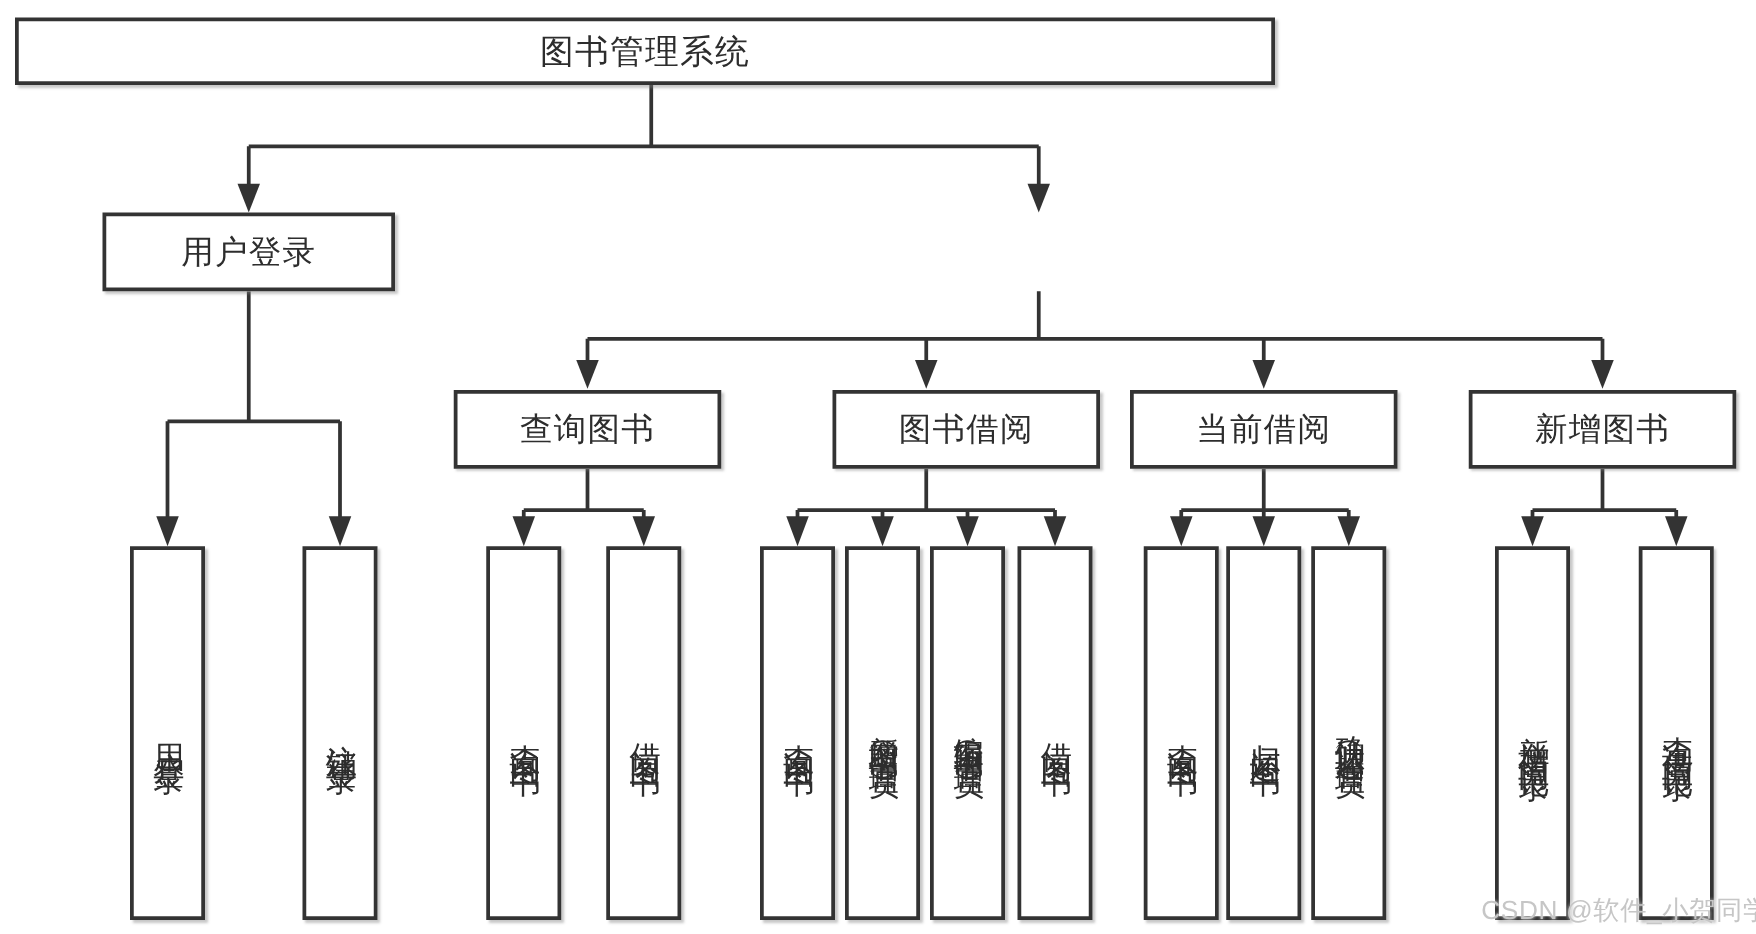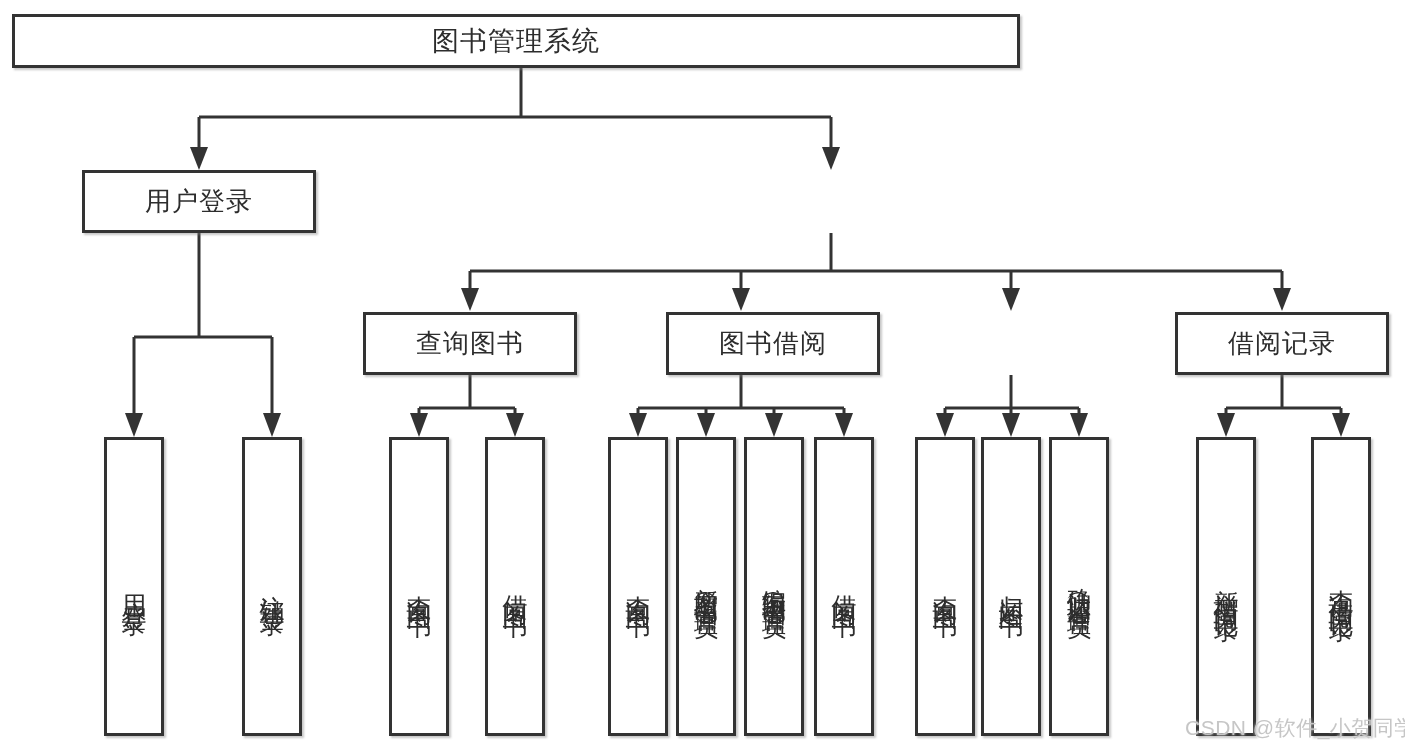--- a/index.html
+++ b/index.html
@@ -140,22 +140,25 @@
   <div class="box lvl2 n-user-login">
     <span class="h-label">用户登录</span>
   </div>
 
   <div class="box lvl3 n-new-books">
     <span class="h-label">查询图书</span>
   </div>
   <div class="box lvl3 n-borrowing">
     <span class="h-label">图书借阅</span>
   </div>
+  <div class="box lvl3 n-current">
+    <span class="h-label">当前借阅</span>
+  </div>
   <div class="box lvl3 n-records">
-    <span class="h-label">借阅记录</span>
+    <span class="h-label">新增图书</span>
   </div>
 
   <div class="box leaf l-1">
     <span class="v-label">用户登录</span>
   </div>
   <div class="box leaf l-2">
     <span class="v-label">注销登录</span>
   </div>
 
   <div class="box leaf l-3">

